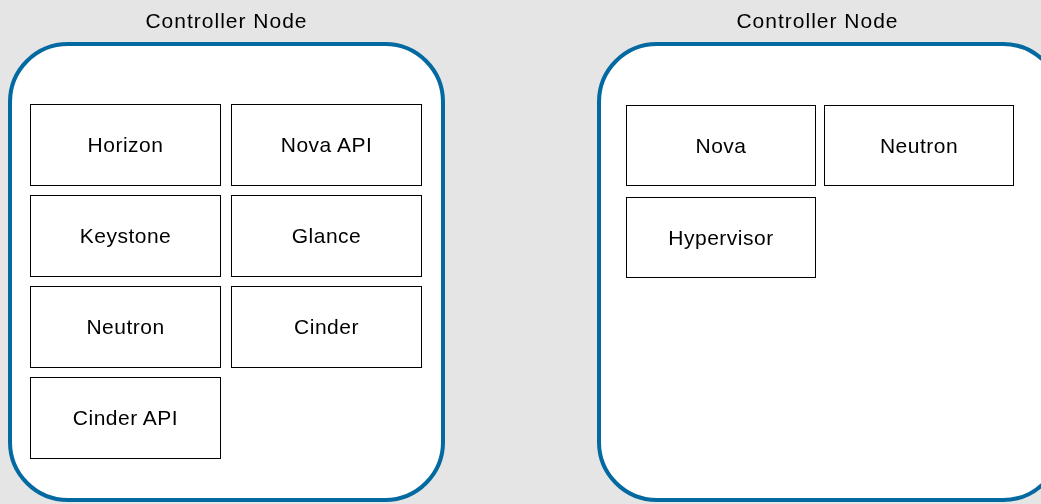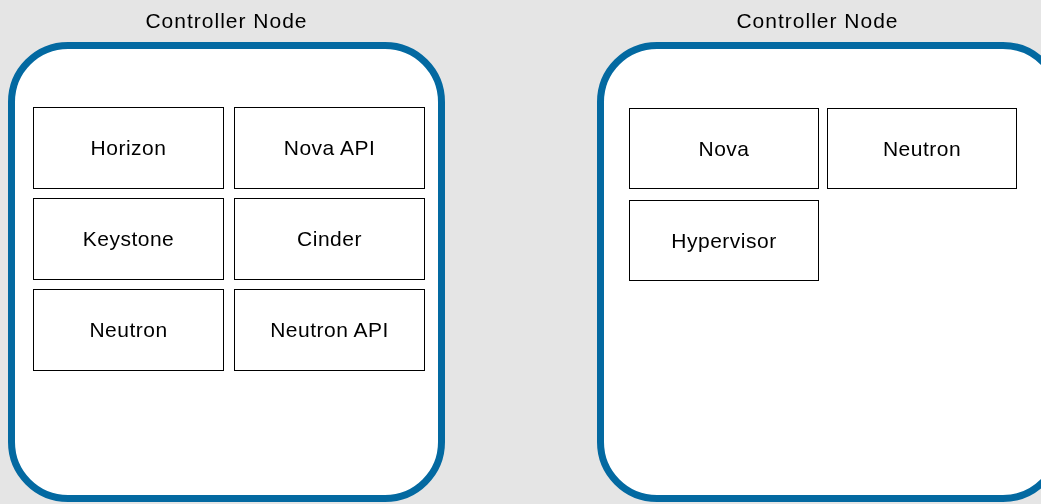--- a/index.html
+++ b/index.html
@@ -32,21 +32,21 @@
     font-size: 21px;
     letter-spacing: 1px;
     color: #000000;
     white-space: nowrap;
   }
   .node-container {
     position: absolute;
     top: 42px;
     left: 0;
     box-sizing: border-box;
-    border: 7px solid #0369a1;
+    border: 4px solid #0369a1;
     border-radius: 60px;
     background: #ffffff;
   }
   .group-left  .node-container { width: 437px; height: 460px; }
   .group-right .node-container { width: 466px; height: 460px; }
   .component-grid {
     position: absolute;
     display: grid;
   }
   .grid-left {
@@ -81,23 +81,24 @@
 
 <div class="canvas">
 
   <div class="group group-left">
     <div class="node-title">Controller Node</div>
     <div class="node-container">
       <div class="component-grid grid-left">
         <div class="component-box">Horizon</div>
         <div class="component-box">Nova API</div>
         <div class="component-box">Keystone</div>
+        <div class="component-box">Glance</div>
+        <div class="component-box">Neutron</div>
         <div class="component-box">Cinder</div>
-        <div class="component-box">Neutron</div>
-        <div class="component-box">Neutron API</div>
+        <div class="component-box">Cinder API</div>
       </div>
     </div>
   </div>
 
   <div class="group group-right">
     <div class="node-title">Controller Node</div>
     <div class="node-container">
       <div class="component-grid grid-right">
         <div class="component-box">Nova</div>
         <div class="component-box">Neutron</div>

